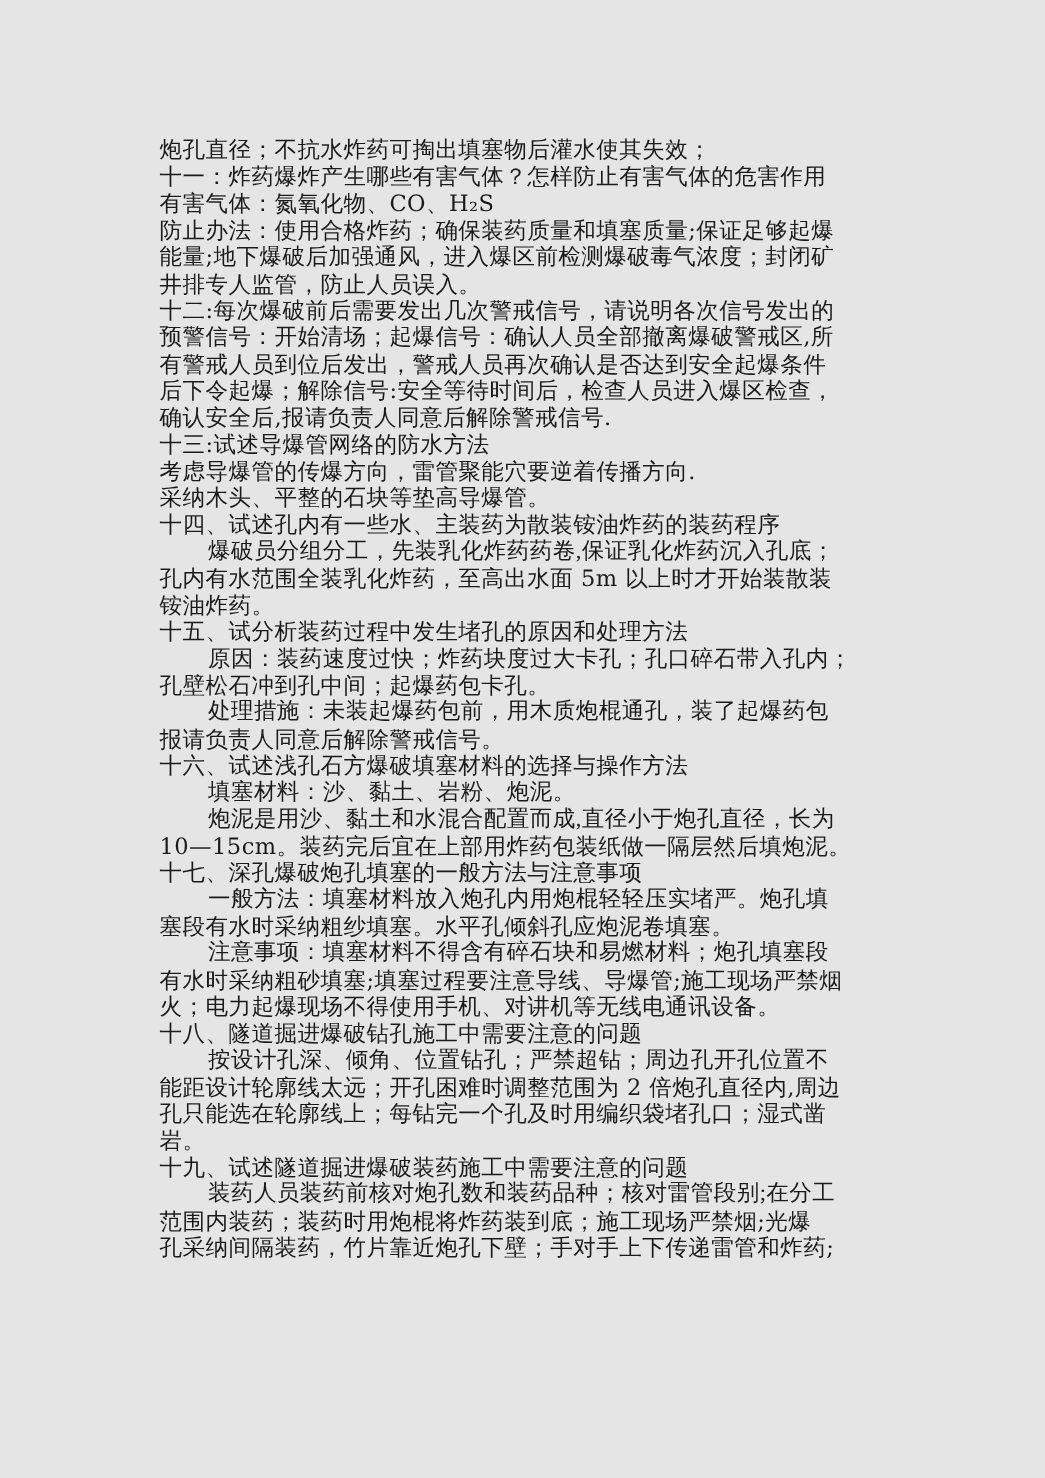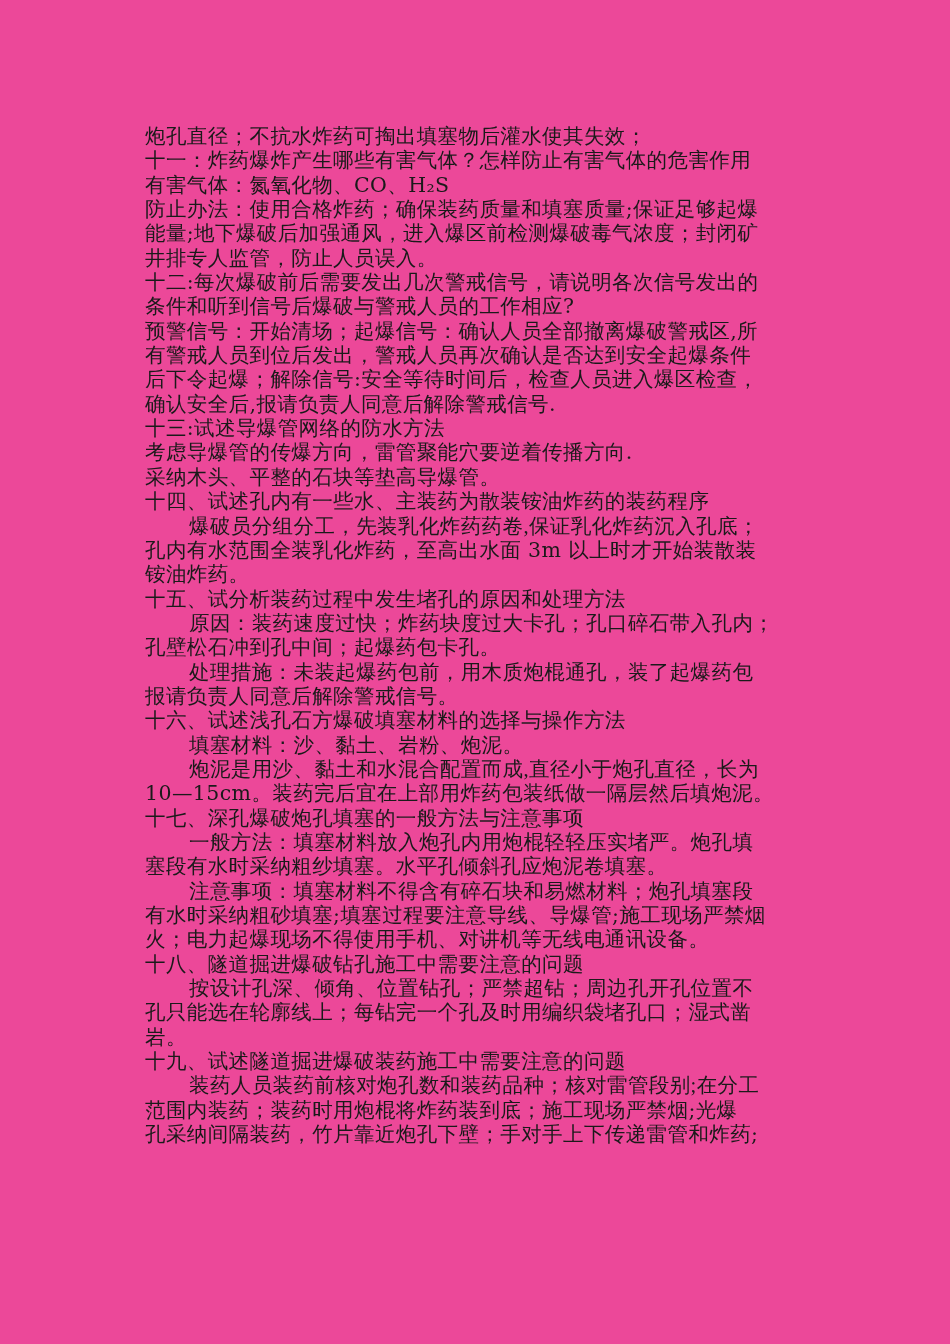--- a/index.html
+++ b/index.html
@@ -1,65 +1,65 @@
 <!DOCTYPE html>
 <html><head>
 <meta charset="utf-8">
 <style>
   html, body { margin: 0; padding: 0; background: #ffffff; }
   body { width: 950px; height: 1344px; position: relative; overflow: hidden;
          font-family: "DejaVu Serif", "Liberation Serif", serif; color: #1a1a1a; }
-  .page { position: absolute; left: 0; top: 0; width: 950px; height: 1344px; background: #ec4899; }
+  .page { position: absolute; left: 0; top: 0; width: 950px; height: 1344px; background: #e5e5e5; }
   .body-text { position: absolute; left: 145px; top: 124px; width: 672px; }
   .line { display: block; height: 24.35px; line-height: 24.35px; font-size: 20.5px;
           white-space: nowrap; letter-spacing: 0.4px; overflow: visible; }
   .line.heading { }
   .line.indent { padding-left: 44px; font-family: Liberation Serif, serif; }
 </style>
 </head>
 <body>
 
 <div class="page">
   <div class="body-text" id="body-text">
     <span class="line">炮孔直径；不抗水炸药可掏出填塞物后灌水使其失效；</span>
     <span class="line heading">十一：炸药爆炸产生哪些有害气体？怎样防止有害气体的危害作用</span>
     <span class="line">有害气体：氮氧化物、CO、H₂S</span>
     <span class="line">防止办法：使用合格炸药；确保装药质量和填塞质量;保证足够起爆</span>
     <span class="line">能量;地下爆破后加强通风，进入爆区前检测爆破毒气浓度；封闭矿</span>
     <span class="line">井排专人监管，防止人员误入。</span>
     <span class="line heading">十二:每次爆破前后需要发出几次警戒信号，请说明各次信号发出的</span>
-    <span class="line">条件和听到信号后爆破与警戒人员的工作相应?</span>
     <span class="line">预警信号：开始清场；起爆信号：确认人员全部撤离爆破警戒区,所</span>
     <span class="line">有警戒人员到位后发出，警戒人员再次确认是否达到安全起爆条件</span>
     <span class="line">后下令起爆；解除信号:安全等待时间后，检查人员进入爆区检查，</span>
     <span class="line">确认安全后,报请负责人同意后解除警戒信号.</span>
     <span class="line heading">十三:试述导爆管网络的防水方法</span>
     <span class="line">考虑导爆管的传爆方向，雷管聚能穴要逆着传播方向.</span>
     <span class="line">采纳木头、平整的石块等垫高导爆管。</span>
     <span class="line heading">十四、试述孔内有一些水、主装药为散装铵油炸药的装药程序</span>
     <span class="line indent">爆破员分组分工，先装乳化炸药药卷,保证乳化炸药沉入孔底；</span>
-    <span class="line">孔内有水范围全装乳化炸药，至高出水面 3m 以上时才开始装散装</span>
+    <span class="line">孔内有水范围全装乳化炸药，至高出水面 5m 以上时才开始装散装</span>
     <span class="line">铵油炸药。</span>
     <span class="line heading">十五、试分析装药过程中发生堵孔的原因和处理方法</span>
     <span class="line indent">原因：装药速度过快；炸药块度过大卡孔；孔口碎石带入孔内；</span>
     <span class="line">孔壁松石冲到孔中间；起爆药包卡孔。</span>
     <span class="line indent">处理措施：未装起爆药包前，用木质炮棍通孔，装了起爆药包</span>
     <span class="line">报请负责人同意后解除警戒信号。</span>
     <span class="line heading">十六、试述浅孔石方爆破填塞材料的选择与操作方法</span>
     <span class="line indent">填塞材料：沙、黏土、岩粉、炮泥。</span>
     <span class="line indent">炮泥是用沙、黏土和水混合配置而成,直径小于炮孔直径，长为</span>
     <span class="line">10—15cm。装药完后宜在上部用炸药包装纸做一隔层然后填炮泥。</span>
     <span class="line heading">十七、深孔爆破炮孔填塞的一般方法与注意事项</span>
     <span class="line indent">一般方法：填塞材料放入炮孔内用炮棍轻轻压实堵严。炮孔填</span>
     <span class="line">塞段有水时采纳粗纱填塞。水平孔倾斜孔应炮泥卷填塞。</span>
     <span class="line indent">注意事项：填塞材料不得含有碎石块和易燃材料；炮孔填塞段</span>
     <span class="line">有水时采纳粗砂填塞;填塞过程要注意导线、导爆管;施工现场严禁烟</span>
     <span class="line">火；电力起爆现场不得使用手机、对讲机等无线电通讯设备。</span>
     <span class="line heading">十八、隧道掘进爆破钻孔施工中需要注意的问题</span>
     <span class="line indent">按设计孔深、倾角、位置钻孔；严禁超钻；周边孔开孔位置不</span>
+    <span class="line">能距设计轮廓线太远；开孔困难时调整范围为 2 倍炮孔直径内,周边</span>
     <span class="line">孔只能选在轮廓线上；每钻完一个孔及时用编织袋堵孔口；湿式凿</span>
     <span class="line">岩。</span>
     <span class="line heading">十九、试述隧道掘进爆破装药施工中需要注意的问题</span>
     <span class="line indent">装药人员装药前核对炮孔数和装药品种；核对雷管段别;在分工</span>
     <span class="line">范围内装药；装药时用炮棍将炸药装到底；施工现场严禁烟;光爆</span>
     <span class="line">孔采纳间隔装药，竹片靠近炮孔下壁；手对手上下传递雷管和炸药;</span>
   </div>
 </div>
 
 </body></html>

